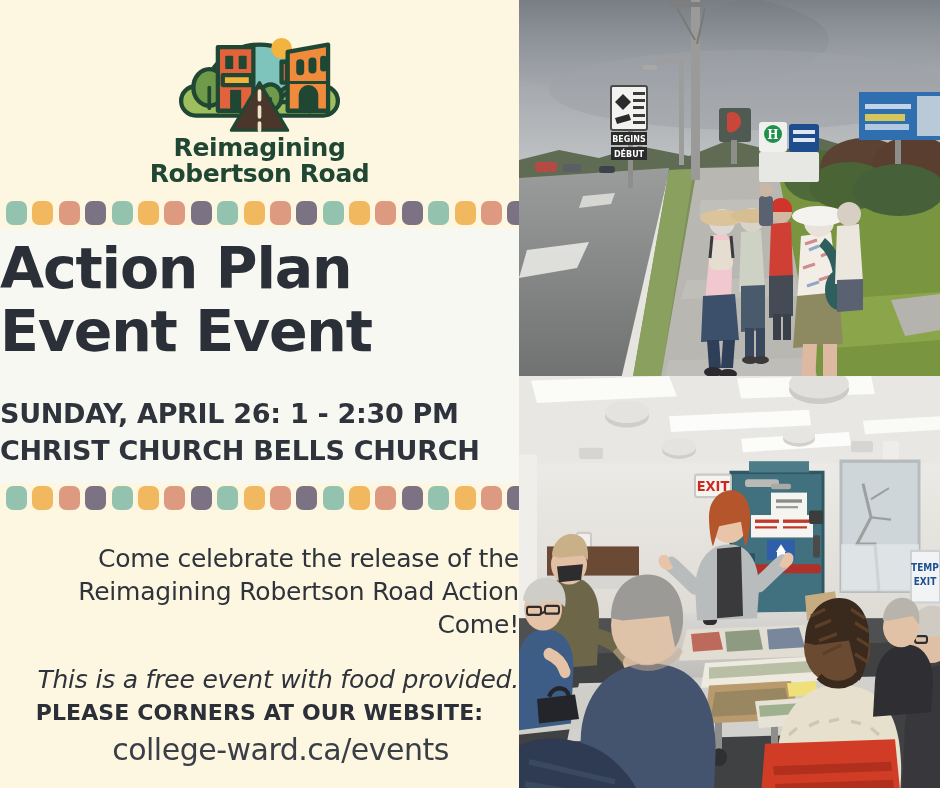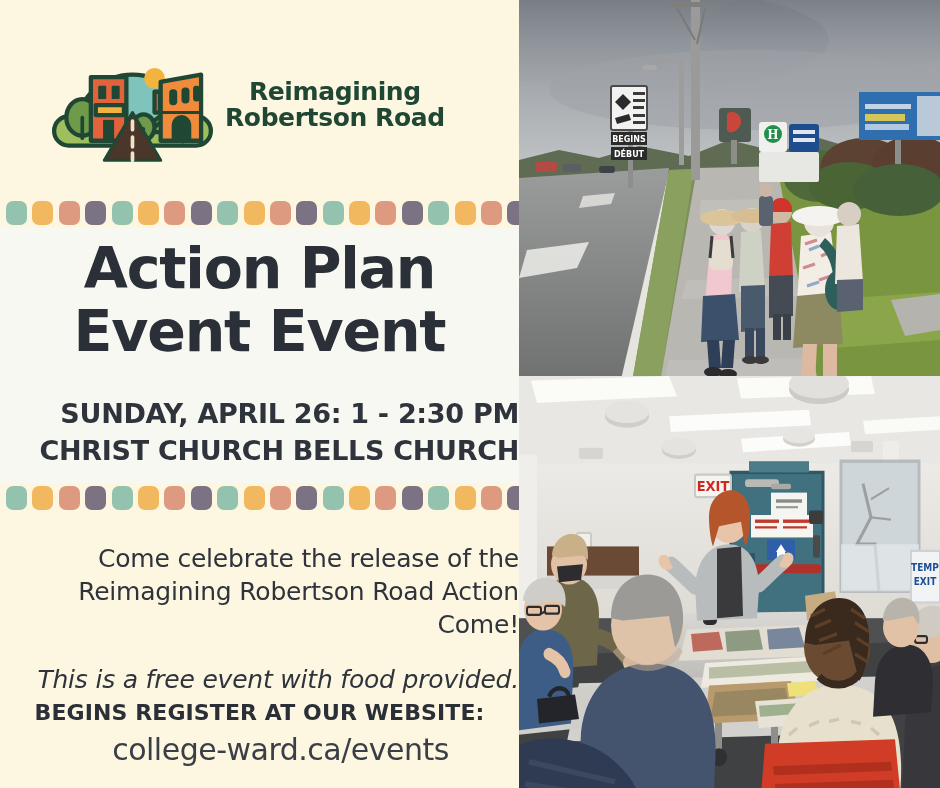--- a/index.html
+++ b/index.html
@@ -5,37 +5,37 @@
   html,body{margin:0;padding:0;background:#ffffff;}
   body{width:940px;height:788px;overflow:hidden;font-family:"Liberation Sans",sans-serif;}
 
   .poster{position:relative;width:940px;height:788px;background:#fdf6e0;overflow:hidden;}
 
   
   .left{position:absolute;left:0;top:0;width:519px;height:788px;background:#fdf6e0;}
   .band-mid{position:absolute;left:0;top:228px;width:519px;height:255px;background:#f7f8f1;}
 
   .logo-wrap{position:absolute;left:0;top:14px;width:519px;height:180px;
-             display:flex;flex-direction:row;align-items:center;margin-left:40px;}
+             display:flex;flex-direction:column;align-items:center;}
   .logo-mark{width:185px;height:120px;display:block;}
   .logo-words{margin-top:1px;text-align:center;color:#1f4733;
               font-family:"DejaVu Sans",sans-serif;font-weight:bold;
               font-size:25px;line-height:1.04;letter-spacing:-0.4px;}
 
   .dotbar{position:absolute;left:6px;width:508px;height:26px;display:flex;
           gap:0px;align-items:center;}
   .dotbar .dot{width:21px;height:24px;border-radius:7px;margin-right:5.4px;flex:none;}
   .bar-top{top:200px;}
   .bar-bot{top:485px;}
 
-  .headline{position:absolute;left:0;top:237px;width:519px;text-align:center;
+  .headline{position:absolute;left:0;top:237px;width:519px;
             color:#2b3038;font-family:"DejaVu Sans",sans-serif;font-weight:600;
             font-size:57px;line-height:1.10;letter-spacing:-1.2px;}
 
-  .when{position:absolute;left:0;top:396px;width:519px;text-align:right;
+  .when{position:absolute;left:0;top:396px;width:519px;text-align:left;
         color:#2f343c;font-family:"DejaVu Sans",sans-serif;font-weight:bold;
         font-size:27px;line-height:1.36;letter-spacing:-0.3px;}
 
   .body-copy{position:absolute;left:0;top:542px;width:519px;text-align:right;
              color:#2f343c;font-family:"DejaVu Sans",sans-serif;font-weight:400;
              font-size:25px;line-height:1.32;letter-spacing:-0.2px;}
   .body-copy p{margin:0;}
   .body-copy p.spaced{margin-top:22px;font-style:italic;}
 
   .cta{position:absolute;left:0;top:700px;width:519px;text-align:center;}
@@ -165,21 +165,21 @@
         <span class="dot" style="background: rgb(123, 114, 131);"></span>
       </div>
 
     <div class="body-copy">
       <p>Come celebrate the release of the</p>
       <p>Reimagining Robertson Road Action Come!</p>
       <p class="spaced">This is a free event with food provided.</p>
     </div>
 
     <div class="cta">
-      <div class="cta-label">BEGINS REGISTER AT OUR WEBSITE:</div>
+      <div class="cta-label">PLEASE CORNERS AT OUR WEBSITE:</div>
       <div class="cta-url">college-ward.ca/events</div>
     </div>
   </div>
 
   <div class="photos">
 
     <div class="photo photo-street">
       <svg viewBox="0 0 421 388" preserveAspectRatio="none">
         <defs>
           <linearGradient id="sky" x1="0" y1="0" x2="0" y2="1">

